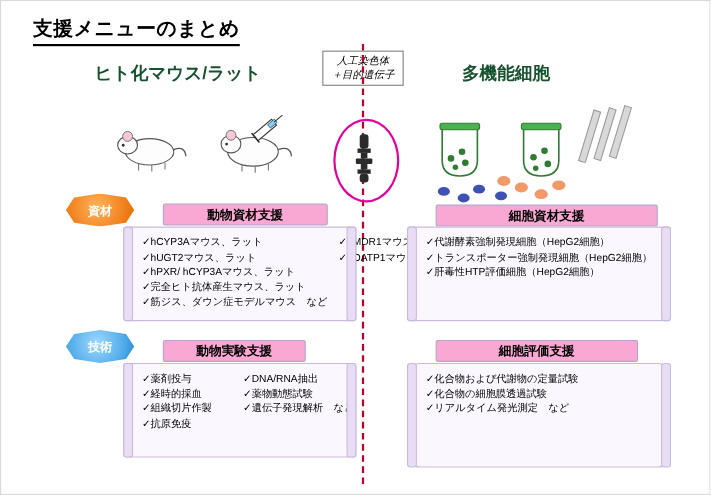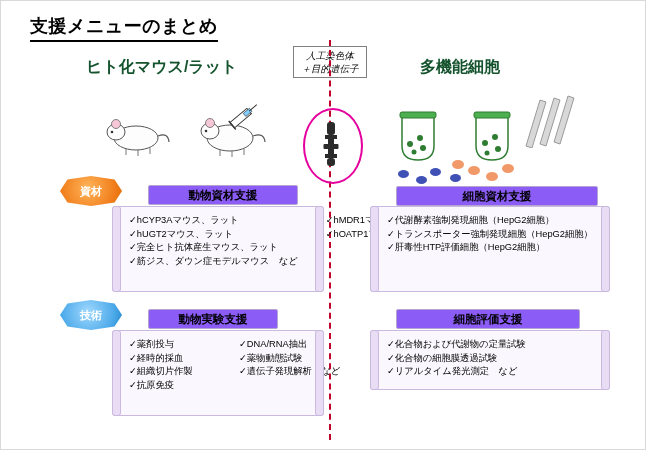--- a/index.html
+++ b/index.html
@@ -80,21 +80,21 @@
   #tag-tech{
     left:60px;top:300px;
     background:radial-gradient(circle at 45% 40%, #9fd8ff 0%, #4aa8e8 70%, #1d7fc4 100%);
     clip-path:polygon(0% 50%,12% 12%,50% 0%,88% 12%,100% 50%,88% 88%,50% 100%,12% 88%);
   }
 
   
   .sec-title{
     height:20px;
     border:1px solid #b4a4cf;
-    background:#8b5cf6;
+    background:#f9a8d4;
     display:flex;align-items:center;justify-content:center;
     font-size:11.5px;font-weight:bold;color:#000;
     box-sizing:border-box;
     border-radius:2px;
   }
   #sec-animal-material{left:148px;top:185px;width:150px;}
   #sec-cell-material{left:396px;top:186px;width:202px;}
   #sec-animal-exp{left:148px;top:309px;width:130px;}
   #sec-cell-eval{left:396px;top:309px;width:184px;}
 
@@ -116,28 +116,28 @@
     box-sizing:border-box;
     border-radius:3px;
   }
   .scroll::before{left:-1px;}
   .scroll::after{right:-1px;}
   .scroll .inner{
     position:relative;
     padding:7px 14px 5px 16px;
     font-size:9.3px;line-height:13.5px;color:#000;
   }
-  .two-col{display:flex;gap:28px;}
+  .two-col{display:flex;gap:10px;}
   .two-col .c{flex:1;}
   .li{white-space:nowrap;}
 
   #box-animal-material{left:112px;top:206px;width:212px;height:86px;}
   #box-cell-material{left:370px;top:206px;width:240px;height:86px;}
   #box-animal-exp{left:112px;top:330px;width:212px;height:86px;}
-  #box-cell-eval{left:370px;top:330px;width:240px;height:60px;}
+  #box-cell-eval{left:370px;top:330px;width:240px;height:95px;border-radius:12px;}
 
   
   .dot{border-radius:50%;position:absolute;}
 </style>
 </head>
 <body>
 
 <div id="frame"></div>
 
 <div class="abs" id="title">支援メニューのまとめ</div>
@@ -229,20 +229,21 @@
 <div class="abs sec-title" id="sec-animal-material">動物資材支援</div>
 <div class="abs sec-title" id="sec-cell-material">細胞資材支援</div>
 <div class="abs sec-title" id="sec-animal-exp">動物実験支援</div>
 <div class="abs sec-title" id="sec-cell-eval">細胞評価支援</div>
 
 <div class="scroll" id="box-animal-material">
   <div class="inner two-col">
     <div class="c">
       <div class="li">✓hCYP3Aマウス、ラット</div>
       <div class="li">✓hUGT2マウス、ラット</div>
+      <div class="li">✓hPXR/ hCYP3Aマウス、ラット</div>
       <div class="li">✓完全ヒト抗体産生マウス、ラット</div>
       <div class="li">✓筋ジス、ダウン症モデルマウス　など</div>
     </div>
     <div class="c" style="flex:0 0 86px;">
       <div class="li">✓hMDR1マウス</div>
       <div class="li">✓hOATP1マウス</div>
     </div>
   </div>
 </div>
 

